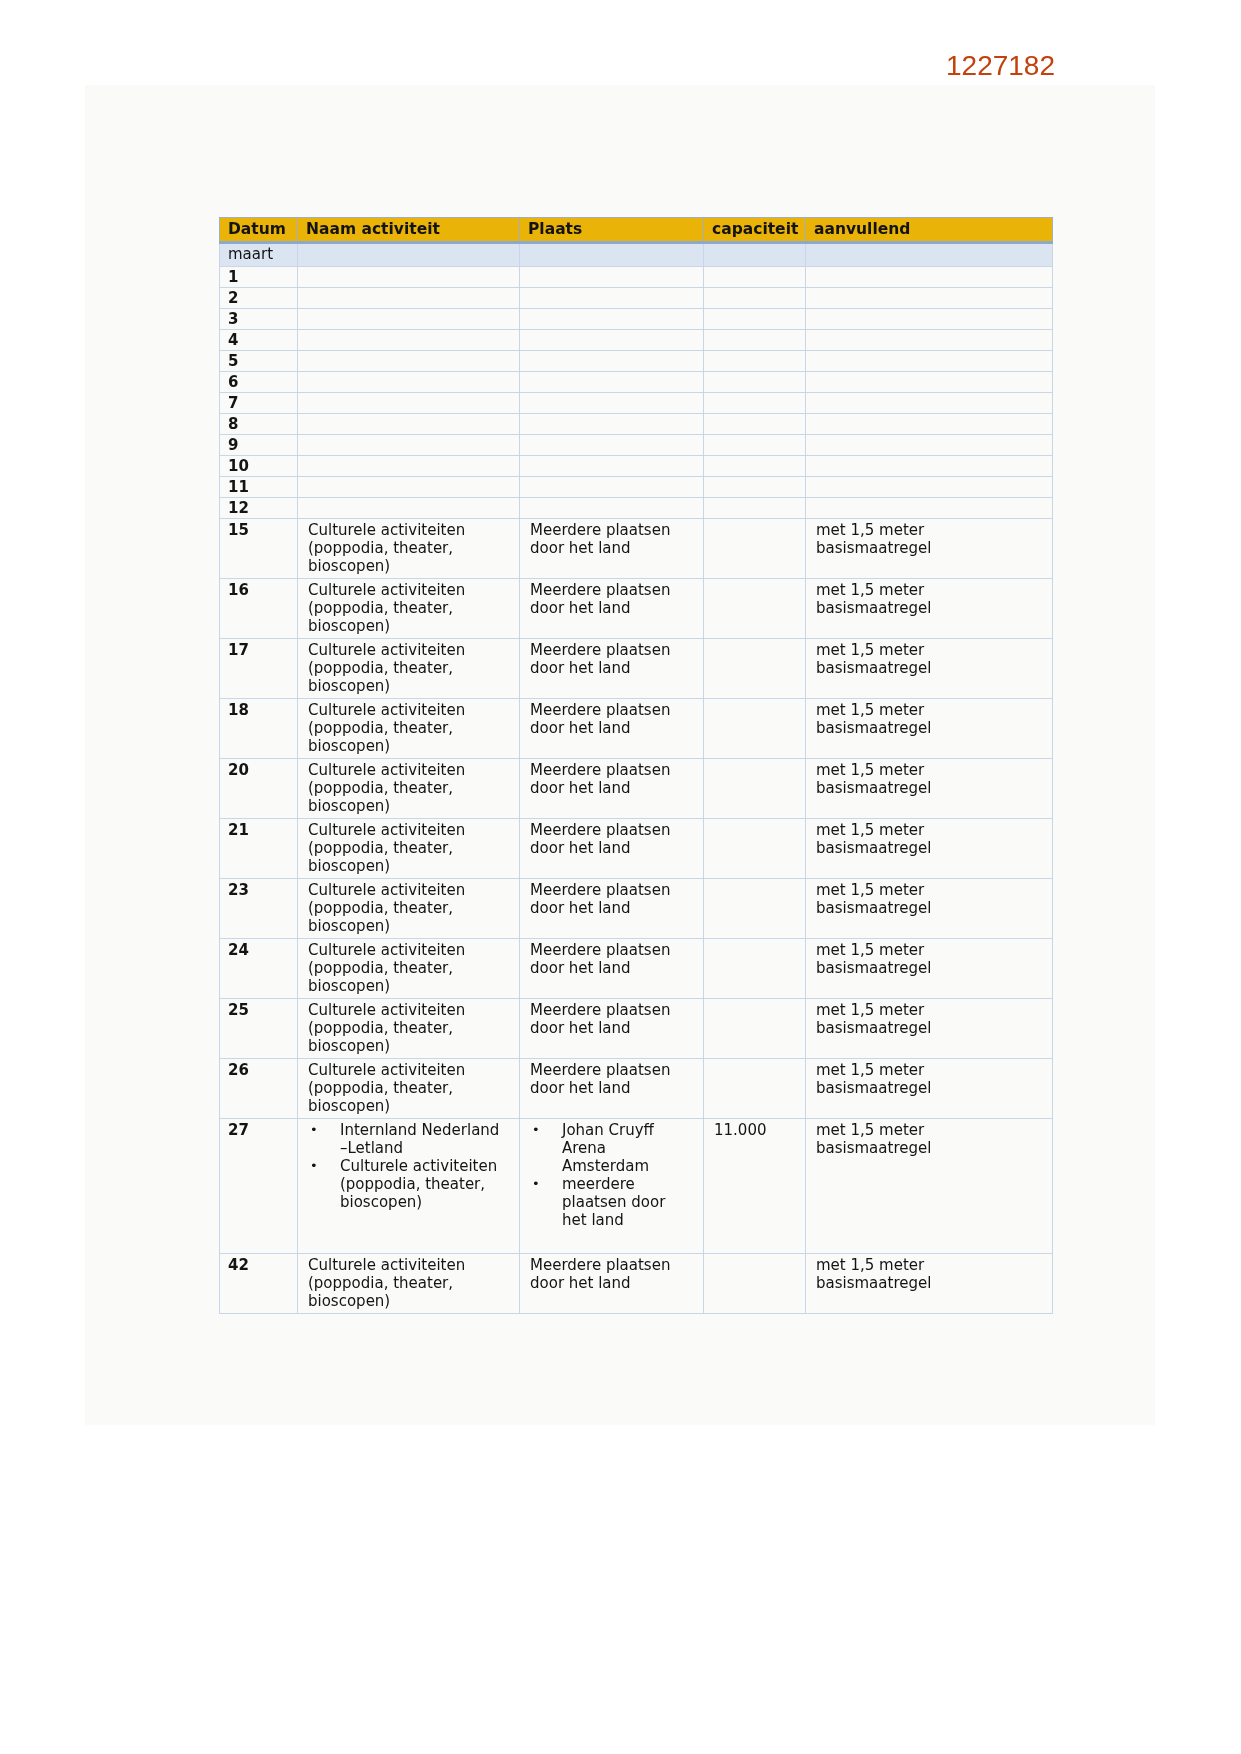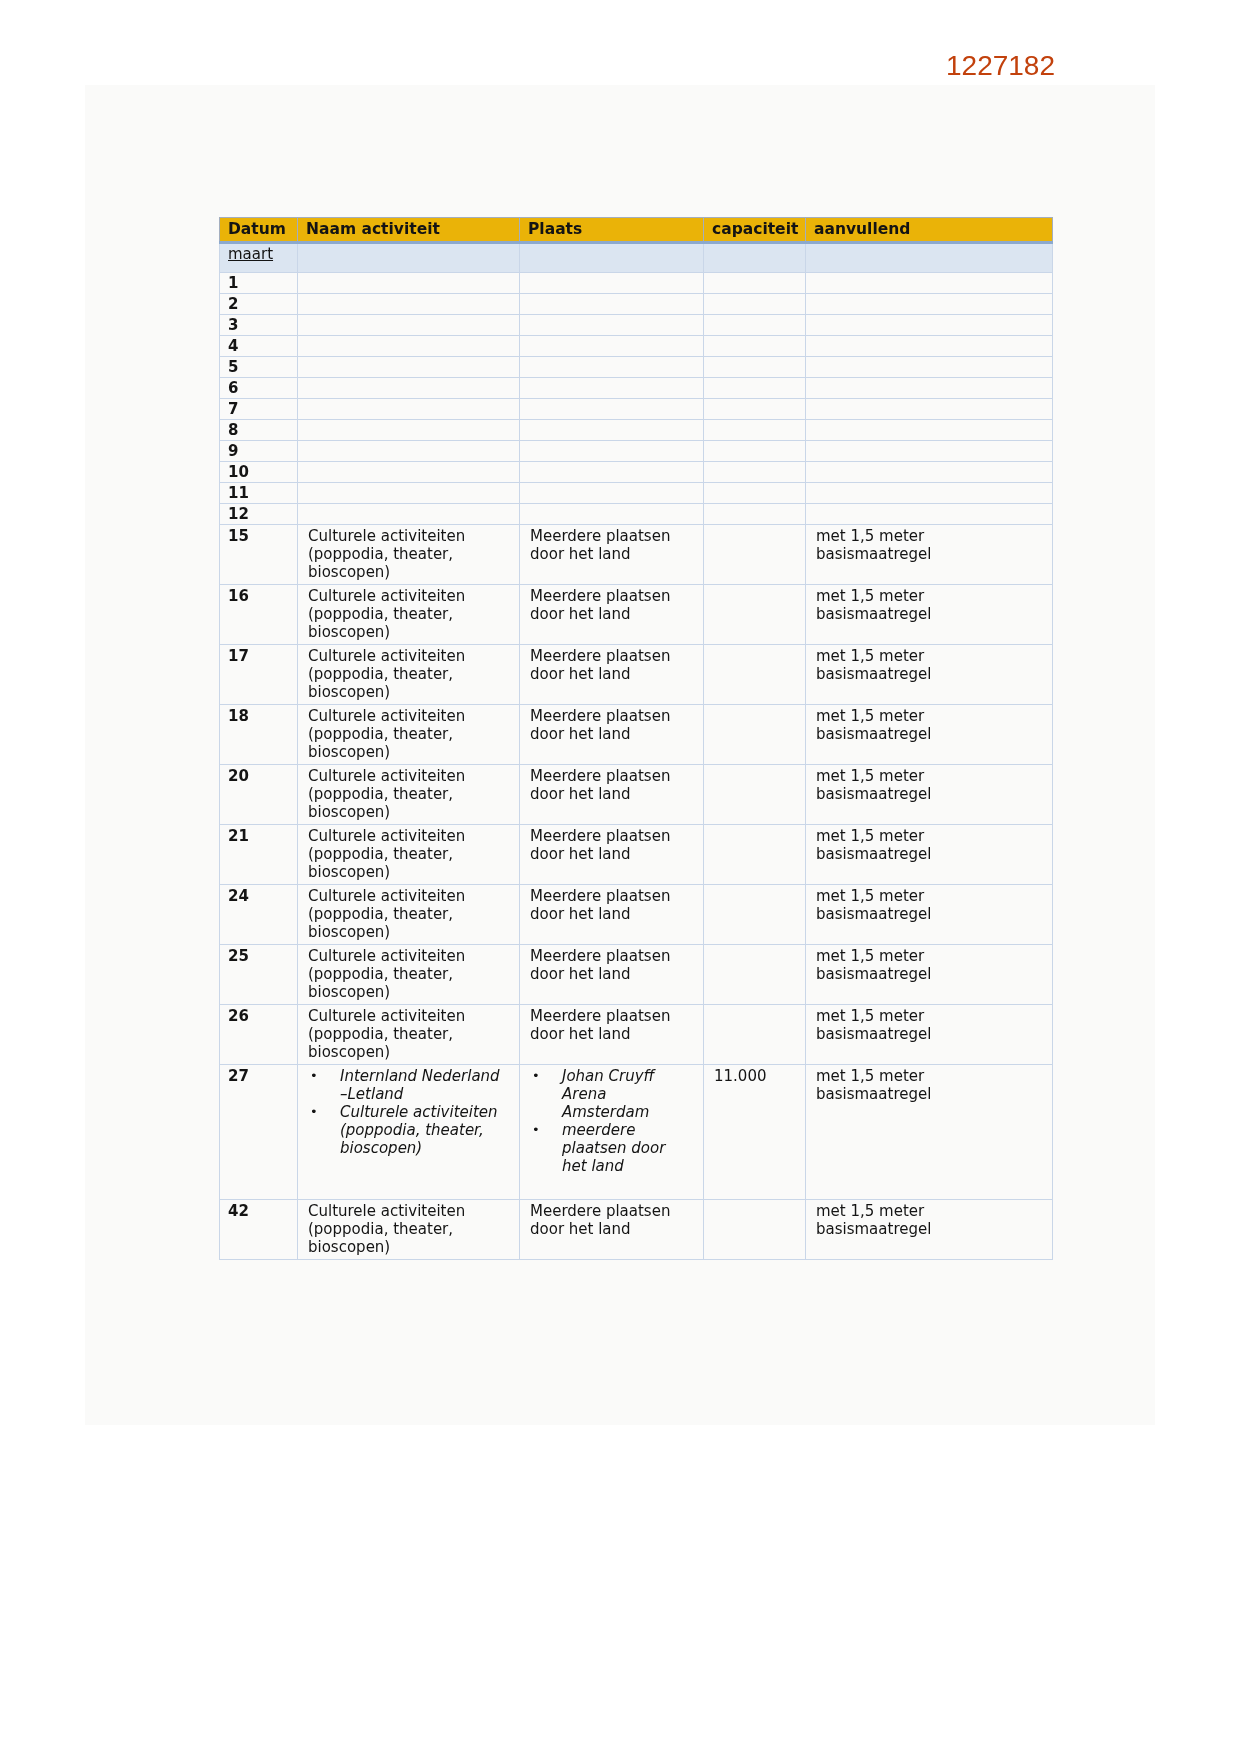--- a/index.html
+++ b/index.html
@@ -42,31 +42,31 @@
     border:1px solid var(--hdr-border);
     border-bottom:3px solid var(--rule);
     white-space:nowrap;
   }
   td{
     border:1px solid var(--grid);
     vertical-align:top;
     padding:1px 6px 1px 10px;
   }
   td.col-datum{font-weight:bold;padding-left:8px;}
-  tr.month-row td{background:var(--monthbg);height:30px;font-weight:normal;text-decoration:underline;}
+  tr.month-row td{background:var(--monthbg);height:24px;font-weight:normal;}
   tr.empty-row td{height:18px;}
   tr.detail-row td{padding-top:2px;padding-bottom:3px;}
   tr.bullets-row td{padding-bottom:24px;margin-top:33px;}
   .cell-text{white-space:normal;}
   .w-naam{max-width:170px;}
   .w-plaats{max-width:155px;}
   .w-aanv{max-width:150px;}
   .bullet-item{display:flex;padding-left:2px;}
   .bullet-marker{flex:0 0 30px;width:30px;font-size:13px;line-height:18px;}
-  .bullet-text{white-space:normal;font-style:italic;}
+  .bullet-text{white-space:normal;}
   .bt-naam{max-width:160px;}
   .bt-plaats{max-width:105px;}
 </style>
 </head>
 <body>
 
 <div class="page-shade"></div>
 
 <div class="doc-number">1227182</div>
 
@@ -251,20 +251,33 @@
         </td>
         <td class="col-plaats">
           <div class="cell-text w-plaats">Meerdere plaatsen door het land</div>
         </td>
         <td class="col-capaciteit"></td>
         <td class="col-aanvullend">
           <div class="cell-text w-aanv">met 1,5 meter basismaatregel</div>
         </td>
       </tr>
       <tr class="detail-row">
+        <td class="col-datum">23</td>
+        <td class="col-naam">
+          <div class="cell-text w-naam">Culturele activiteiten (poppodia, theater, bioscopen)</div>
+        </td>
+        <td class="col-plaats">
+          <div class="cell-text w-plaats">Meerdere plaatsen door het land</div>
+        </td>
+        <td class="col-capaciteit"></td>
+        <td class="col-aanvullend">
+          <div class="cell-text w-aanv">met 1,5 meter basismaatregel</div>
+        </td>
+      </tr>
+      <tr class="detail-row">
         <td class="col-datum">24</td>
         <td class="col-naam">
           <div class="cell-text w-naam">Culturele activiteiten (poppodia, theater, bioscopen)</div>
         </td>
         <td class="col-plaats">
           <div class="cell-text w-plaats">Meerdere plaatsen door het land</div>
         </td>
         <td class="col-capaciteit"></td>
         <td class="col-aanvullend">
           <div class="cell-text w-aanv">met 1,5 meter basismaatregel</div>

